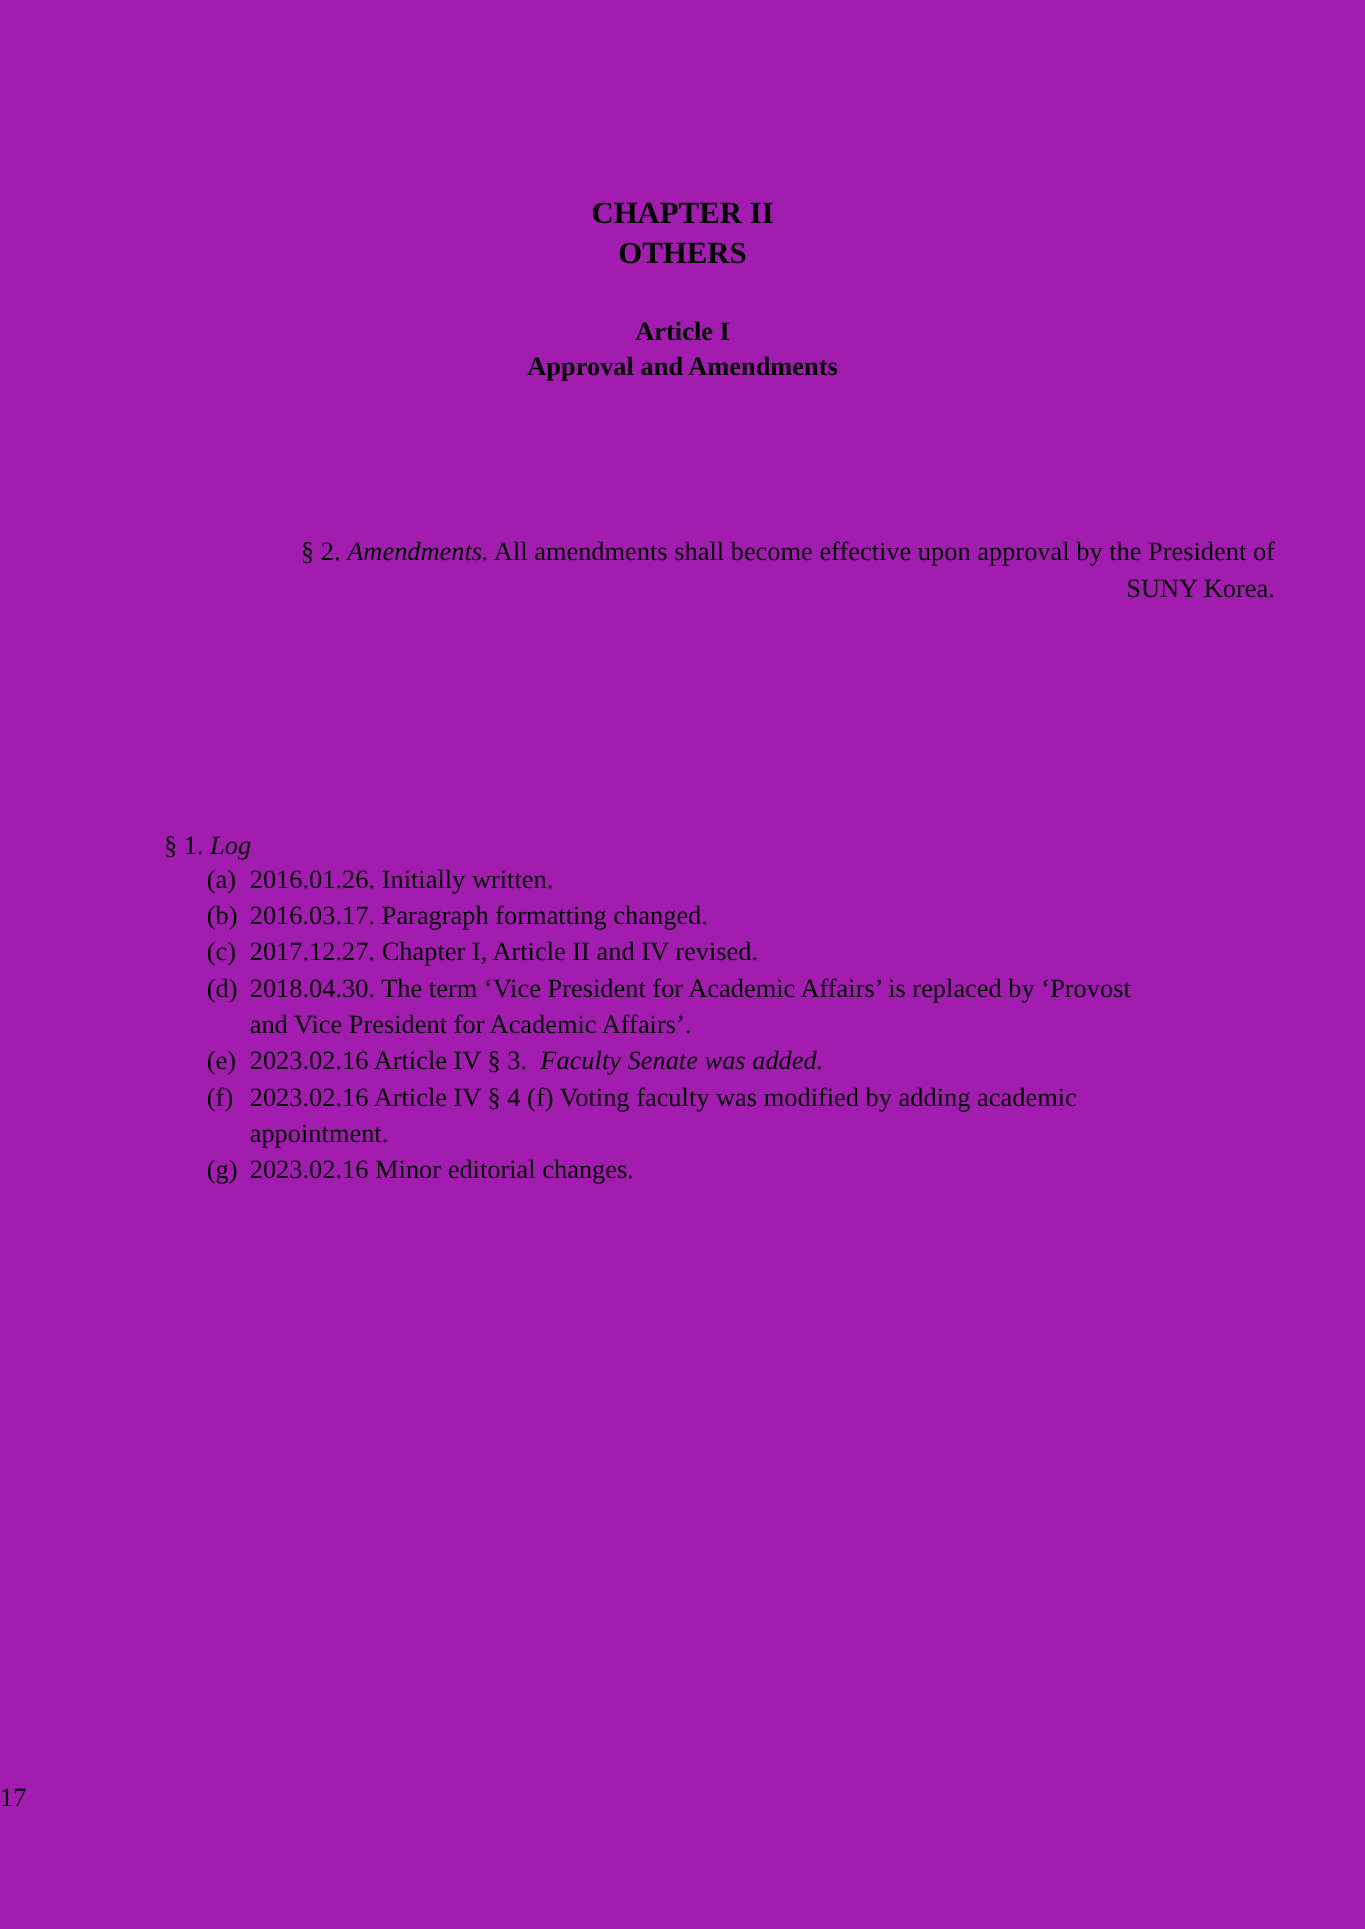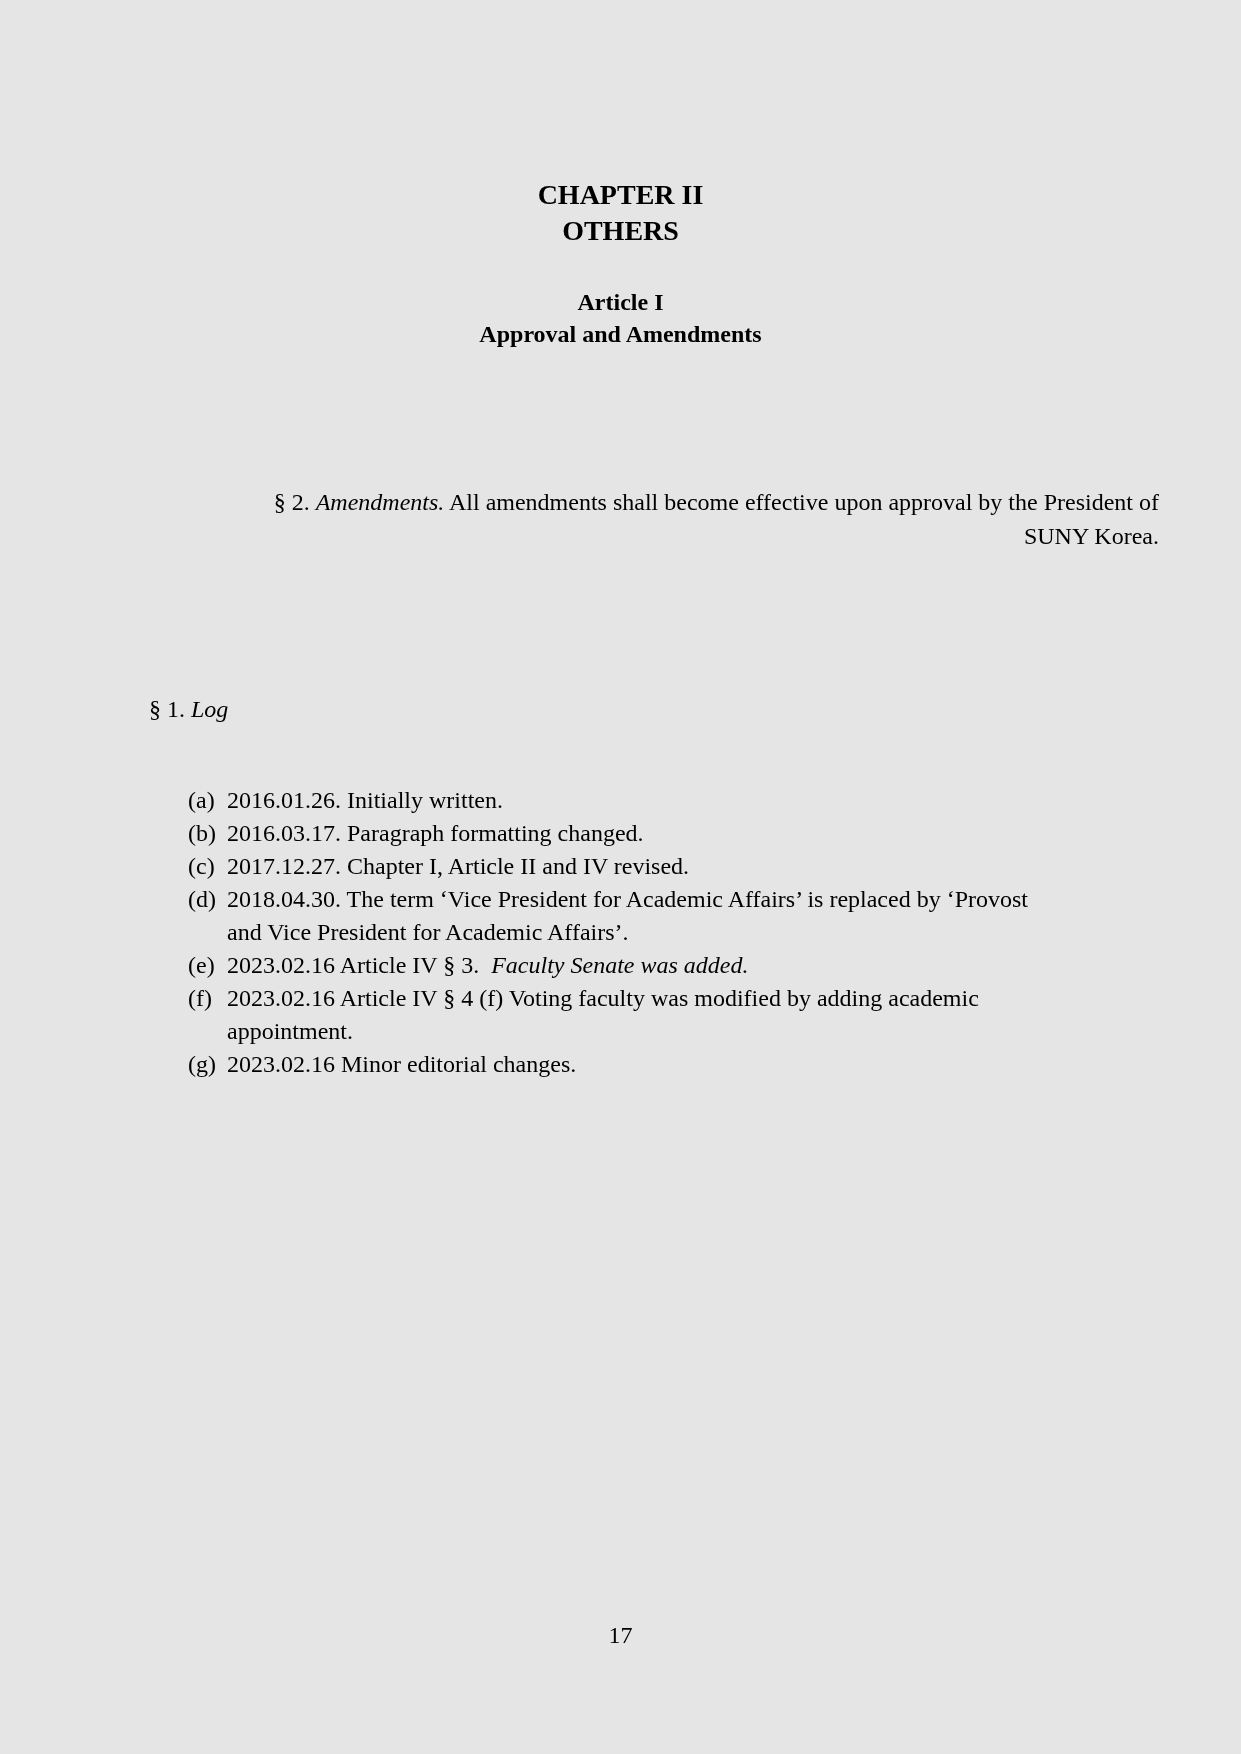--- a/index.html
+++ b/index.html
@@ -1,21 +1,21 @@
 <!DOCTYPE html>
 <html><head>
 <meta charset="utf-8">
 <style>
   * { margin: 0; padding: 0; box-sizing: border-box; }
   html, body { background: #ffffff; }
   .page {
     position: relative;
     width: 1241px;
     height: 1754px;
-    background: #e5e5e5;
+    background: #a21caf;
     color: #000000;
     font-family: "Liberation Serif", "DejaVu Serif", serif;
     overflow: hidden;
   }
   .chapter-heading {
     position: absolute;
     top: 177px;
     left: 0;
     width: 100%;
     font-weight: bold;
@@ -36,40 +36,39 @@
   .par {
     position: absolute;
     left: 149px;
     width: 1010px;
     font-size: 24px;
     line-height: 34px;
     white-space: pre-wrap;
   }
   .par-1 { top: 384px; }
   .par-2 { top: 485px; text-align: right; }
-  .par-log { top: 692px; }
+  .par-log { top: 752px; }
   .it { font-style: italic; }
   .change-list {
     position: absolute;
     top: 784px;
     left: 188px;
     width: 960px;
     list-style: none;
     font-size: 24px;
     line-height: 33px;
   }
   .change-row { display: flex; align-items: flex-start; }
   .change-label { flex: 0 0 39px; }
   .change-text { flex: 1 1 auto; white-space: pre-wrap; }
   .page-number {
     position: absolute;
     top: 1618px;
     left: 0;
     width: 100%;
-    text-align: center;
     font-size: 24px;
     line-height: 34px;
   }
 </style>
 </head>
 <body>
 
 <div class="page">
 
   <header class="chapter-heading">

